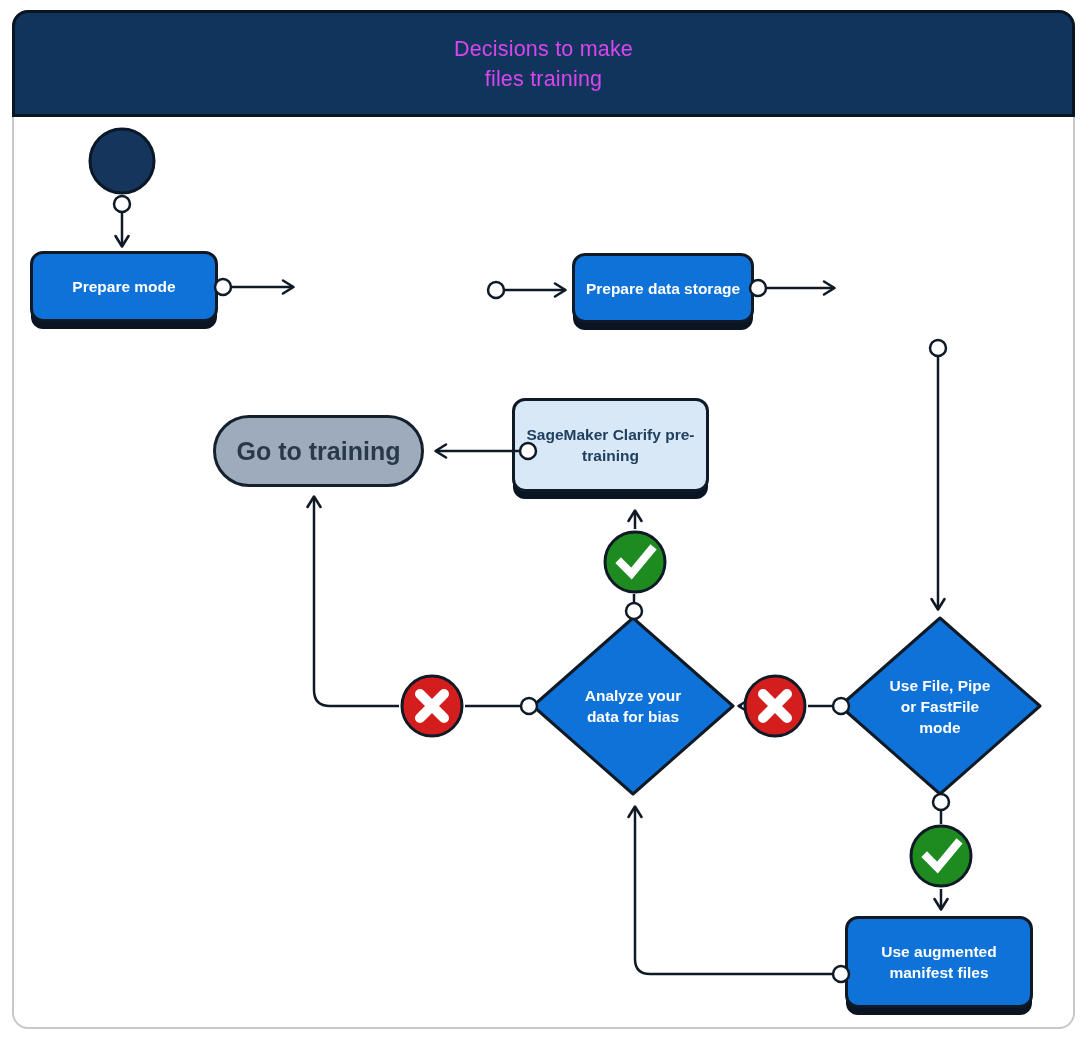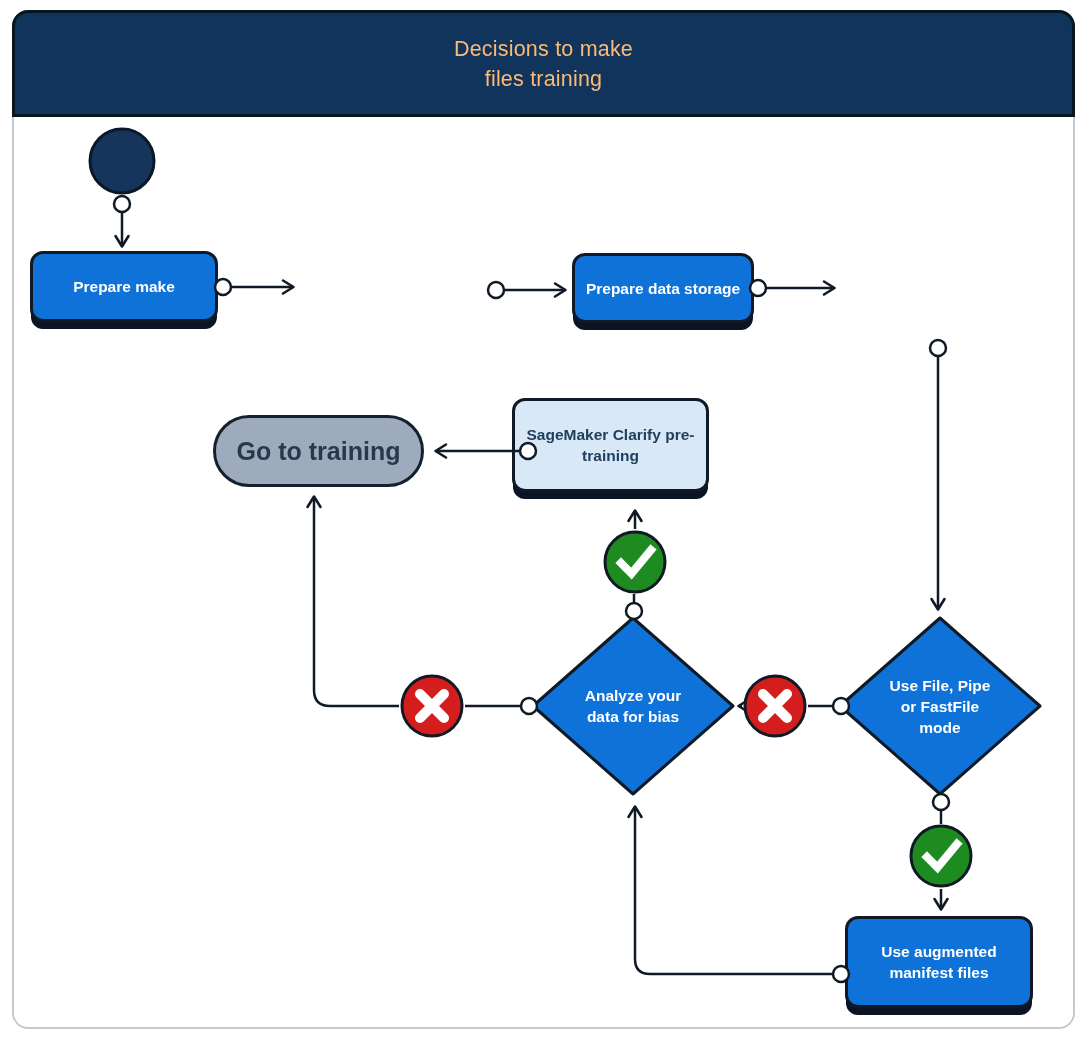--- a/index.html
+++ b/index.html
@@ -21,21 +21,21 @@
   html,body{background:#ffffff;}
   body{font-family:"Liberation Sans",sans-serif;}
   .page{position:relative;width:1089px;height:1044px;background:#fff;overflow:hidden;}
 
   .card{position:absolute;left:12px;top:10px;width:1063px;height:1019px;
         background:#fff;border:2px solid var(--card-border);border-radius:16px;}
 
   .titlebar{position:absolute;left:12px;top:10px;width:1063px;height:107px;
         background:var(--header-bg);border:3px solid #0a1522;border-radius:16px 16px 0 0;
         display:flex;flex-direction:column;align-items:center;justify-content:center;
-        color:#fdba74;font-size:21.5px;line-height:30px;letter-spacing:.2px;text-align:right;}
+        color:#d946ef;font-size:21.5px;line-height:30px;letter-spacing:.2px;text-align:right;}
 
   .node{position:absolute;display:flex;align-items:center;justify-content:center;
         text-align:center;font-weight:bold;color:var(--process-text);
         background:var(--process-fill);border:3px solid var(--line);border-radius:13px;
         box-shadow:0 8px 0 -1px var(--shadow);font-size:15.5px;line-height:21px;padding:0 10px;}
   .node.light{background:var(--clarify-fill);color:var(--clarify-text);}
   .pill{position:absolute;display:flex;align-items:center;justify-content:center;
         background:var(--terminal-fill);color:var(--terminal-text);
         border:3px solid #15202e;border-radius:36px;font-weight:bold;font-size:25px;}
   .dlabel{position:absolute;display:flex;align-items:center;justify-content:center;
@@ -57,21 +57,21 @@
 <div class="page">
 
   <div class="card"></div>
 
   <div class="titlebar">
     <span>Decisions to make</span>
     <span>files training</span>
   </div>
 
   <div class="node" style="left:30px;top:251px;width:188px;height:71px;">
-    <span>Prepare make</span>
+    <span>Prepare mode</span>
   </div>
 
 
   <div class="node" style="left:572px;top:253px;width:182px;height:70px;">
     <span>Prepare data storage</span>
   </div>
 
 
   <div class="node light" style="left:512px;top:398px;width:197px;height:94px;justify-content:center;">
     <span>SageMaker Clarify pre-training</span>

